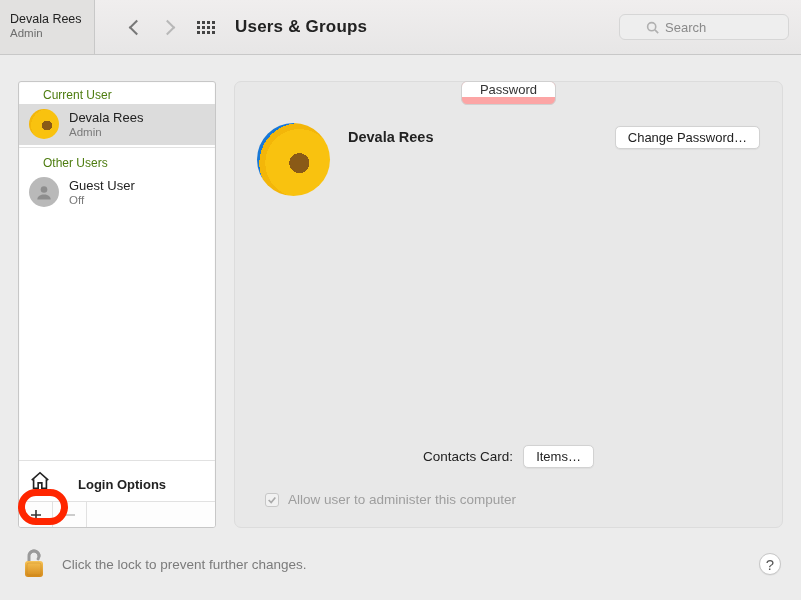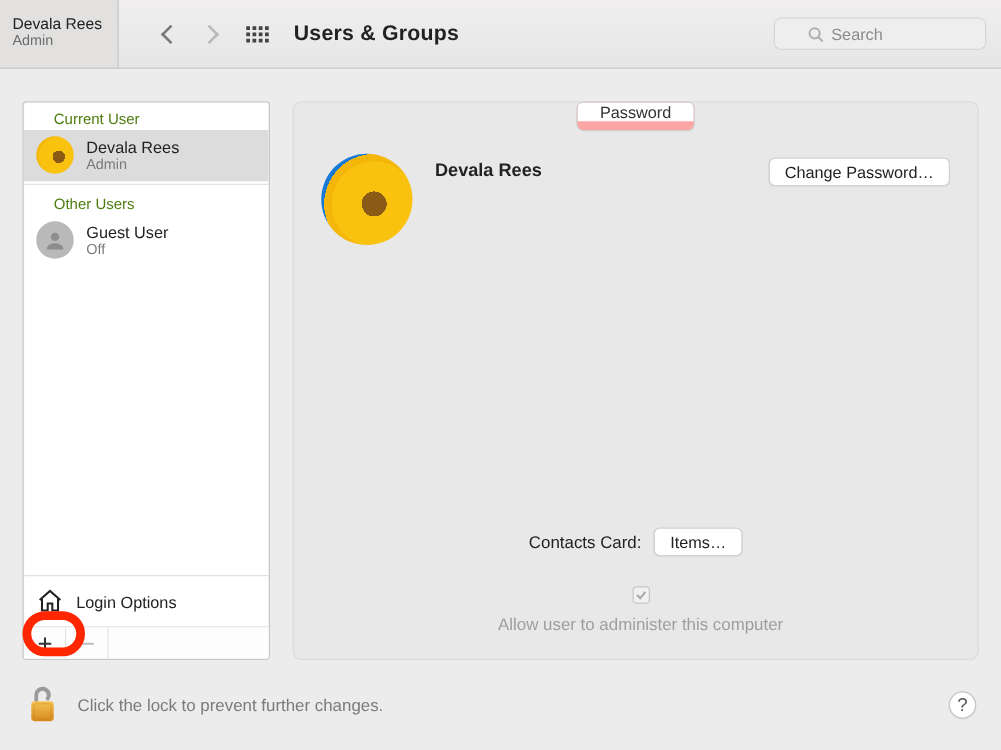--- a/index.html
+++ b/index.html
@@ -45,21 +45,21 @@
   .side-section-label { font-size:12px; color:#4d7c0f; padding:6px 24px 2px;}
   .user-row { display:flex; align-items:center; gap:10px; padding:5px 10px 6px; }
   .user-row.selected { background:#dcdcdc; }
   .avatar { width:30px; height:30px; border-radius:50%; flex:none; }
   .avatar.sunflower { background: radial-gradient(circle at 60% 55%, #8a5a17 0 5px, #f9c20f 5px 16px, #f3b609 16px 19px, #1878d6 19px 30px); }
   .avatar.guest { background:#b9b9b9; display:flex; align-items:center; justify-content:center;}
   .user-row .uname { font-size:13px;}
   .user-row .urole { font-size:11.5px; color:#7a7a7a; margin-top:1px;}
   .side-divider { height:1px; background:#e2e2e2; margin:2px 0;}
   .side-fill { flex:1; }
-  .login-options { display:flex; align-items:center; gap:10px; padding:9px 10px; border-top:1px solid #e1e1e1;}
+  .login-options { display:flex; align-items:flex-end; gap:27px; padding:9px 10px; border-top:1px solid #e1e1e1;font-weight:bold;}
   .home-icon { width:22px; height:22px; }
   .addremove { display:flex; border-top:1px solid #e1e1e1; height:26px;}
   .addremove button {
     width:34px; border:none; background:#fdfdfd; font-size:16px; line-height:1;
     border-right:1px solid #e1e1e1; cursor:pointer; color:#333;
     display:flex; align-items:center; justify-content:center;
   }
   .addremove button.minus { color:#b9b9b9; }
   .addremove .pad { flex:1; background:#fdfdfd; }
 
@@ -84,21 +84,21 @@
   .user-detail-top .name { font-weight:700; font-size:14.5px; padding-top:6px;}
   .chg-pwd-wrap { margin-left:auto; padding-top:3px;}
   .mac-btn {
     background:#fff; border:1px solid #d2d2d2; border-radius:5px;
     padding:3px 12px; font-size:13px; cursor:pointer; box-shadow:0 0.5px 1px rgba(0,0,0,0.05);
     color:#222;
     text-align:center;
   }
   .panel-fill { flex:1; }
   .contacts-row { display:flex; align-items:center; justify-content:center; gap:10px; font-size:13.5px; margin-bottom:24px;}
-  .admin-row { display:flex; align-items:center; gap:9px; color:#9e9e9e; font-size:13.5px; padding-left:8px;flex-direction:column;}
+  .admin-row { display:flex; align-items:center; gap:9px; color:#9e9e9e; font-size:13.5px; padding-left:8px;}
   .chk {
     width:14px; height:14px; border:1px solid #c7c7c7; background:#f1f1f1;
     border-radius:3px; display:flex; align-items:center; justify-content:center;
   }
   .chk svg { stroke:#a9a9a9; }
 
   .footer { position:absolute; left:0; right:0; bottom:0; height:72px; padding:0 20px;
     display:flex; align-items:center; gap:14px; }
   .lock { width:28px; height:34px; }
   .footer-text { color:#7b7b7b; font-size:13.5px; }

